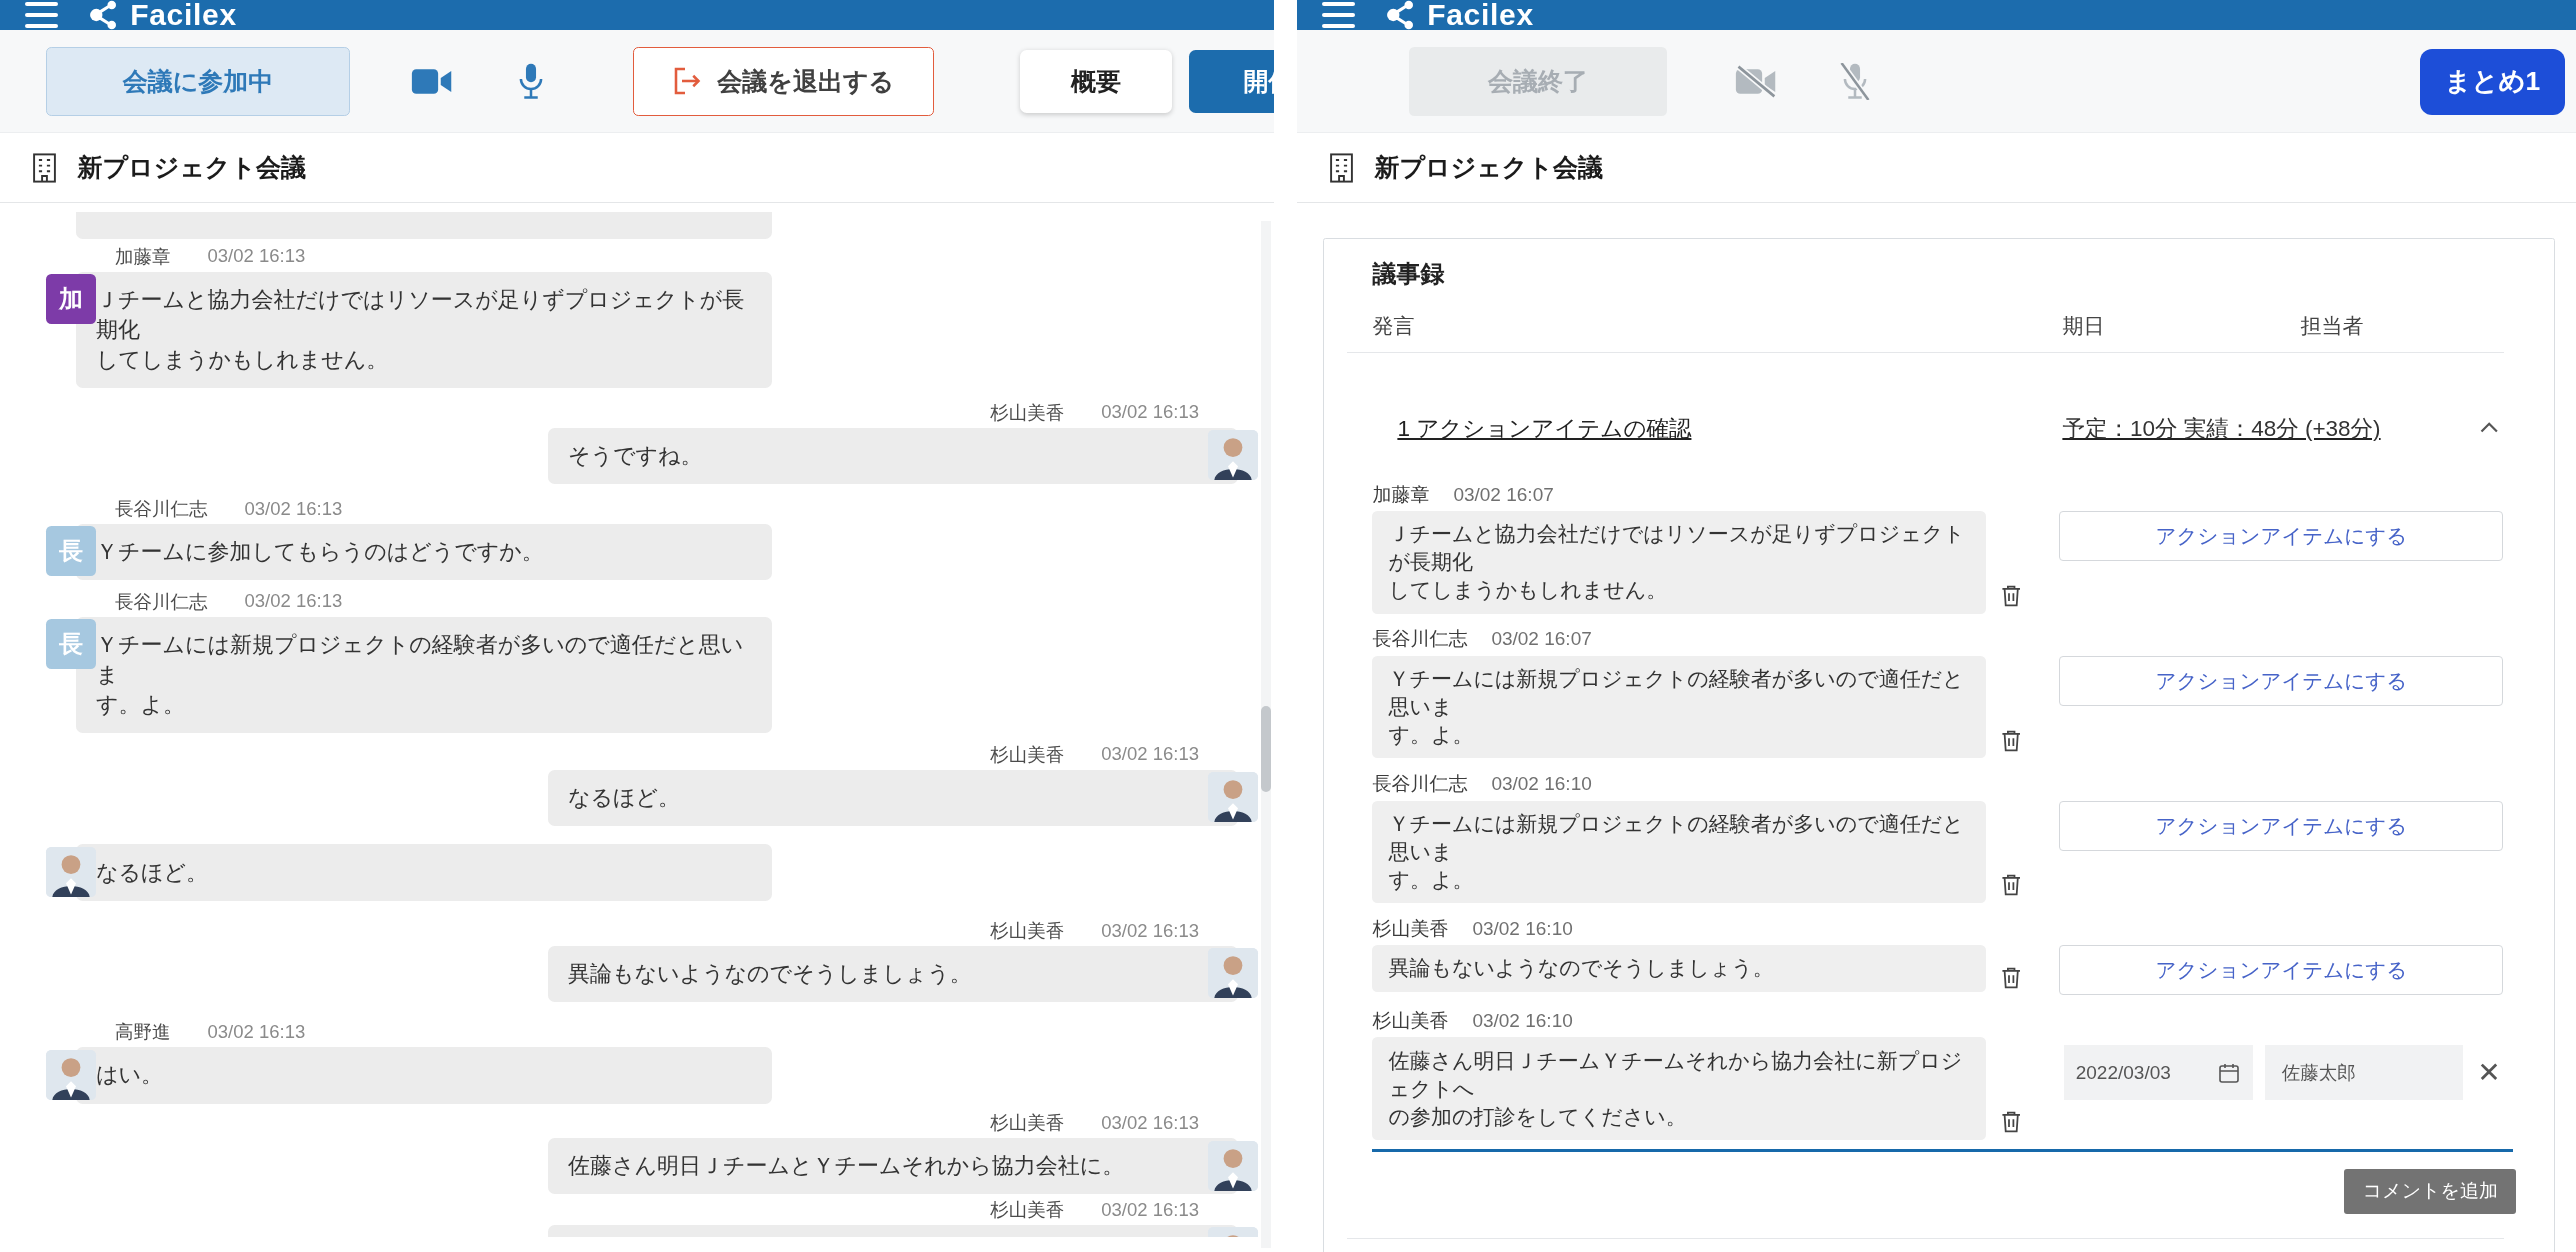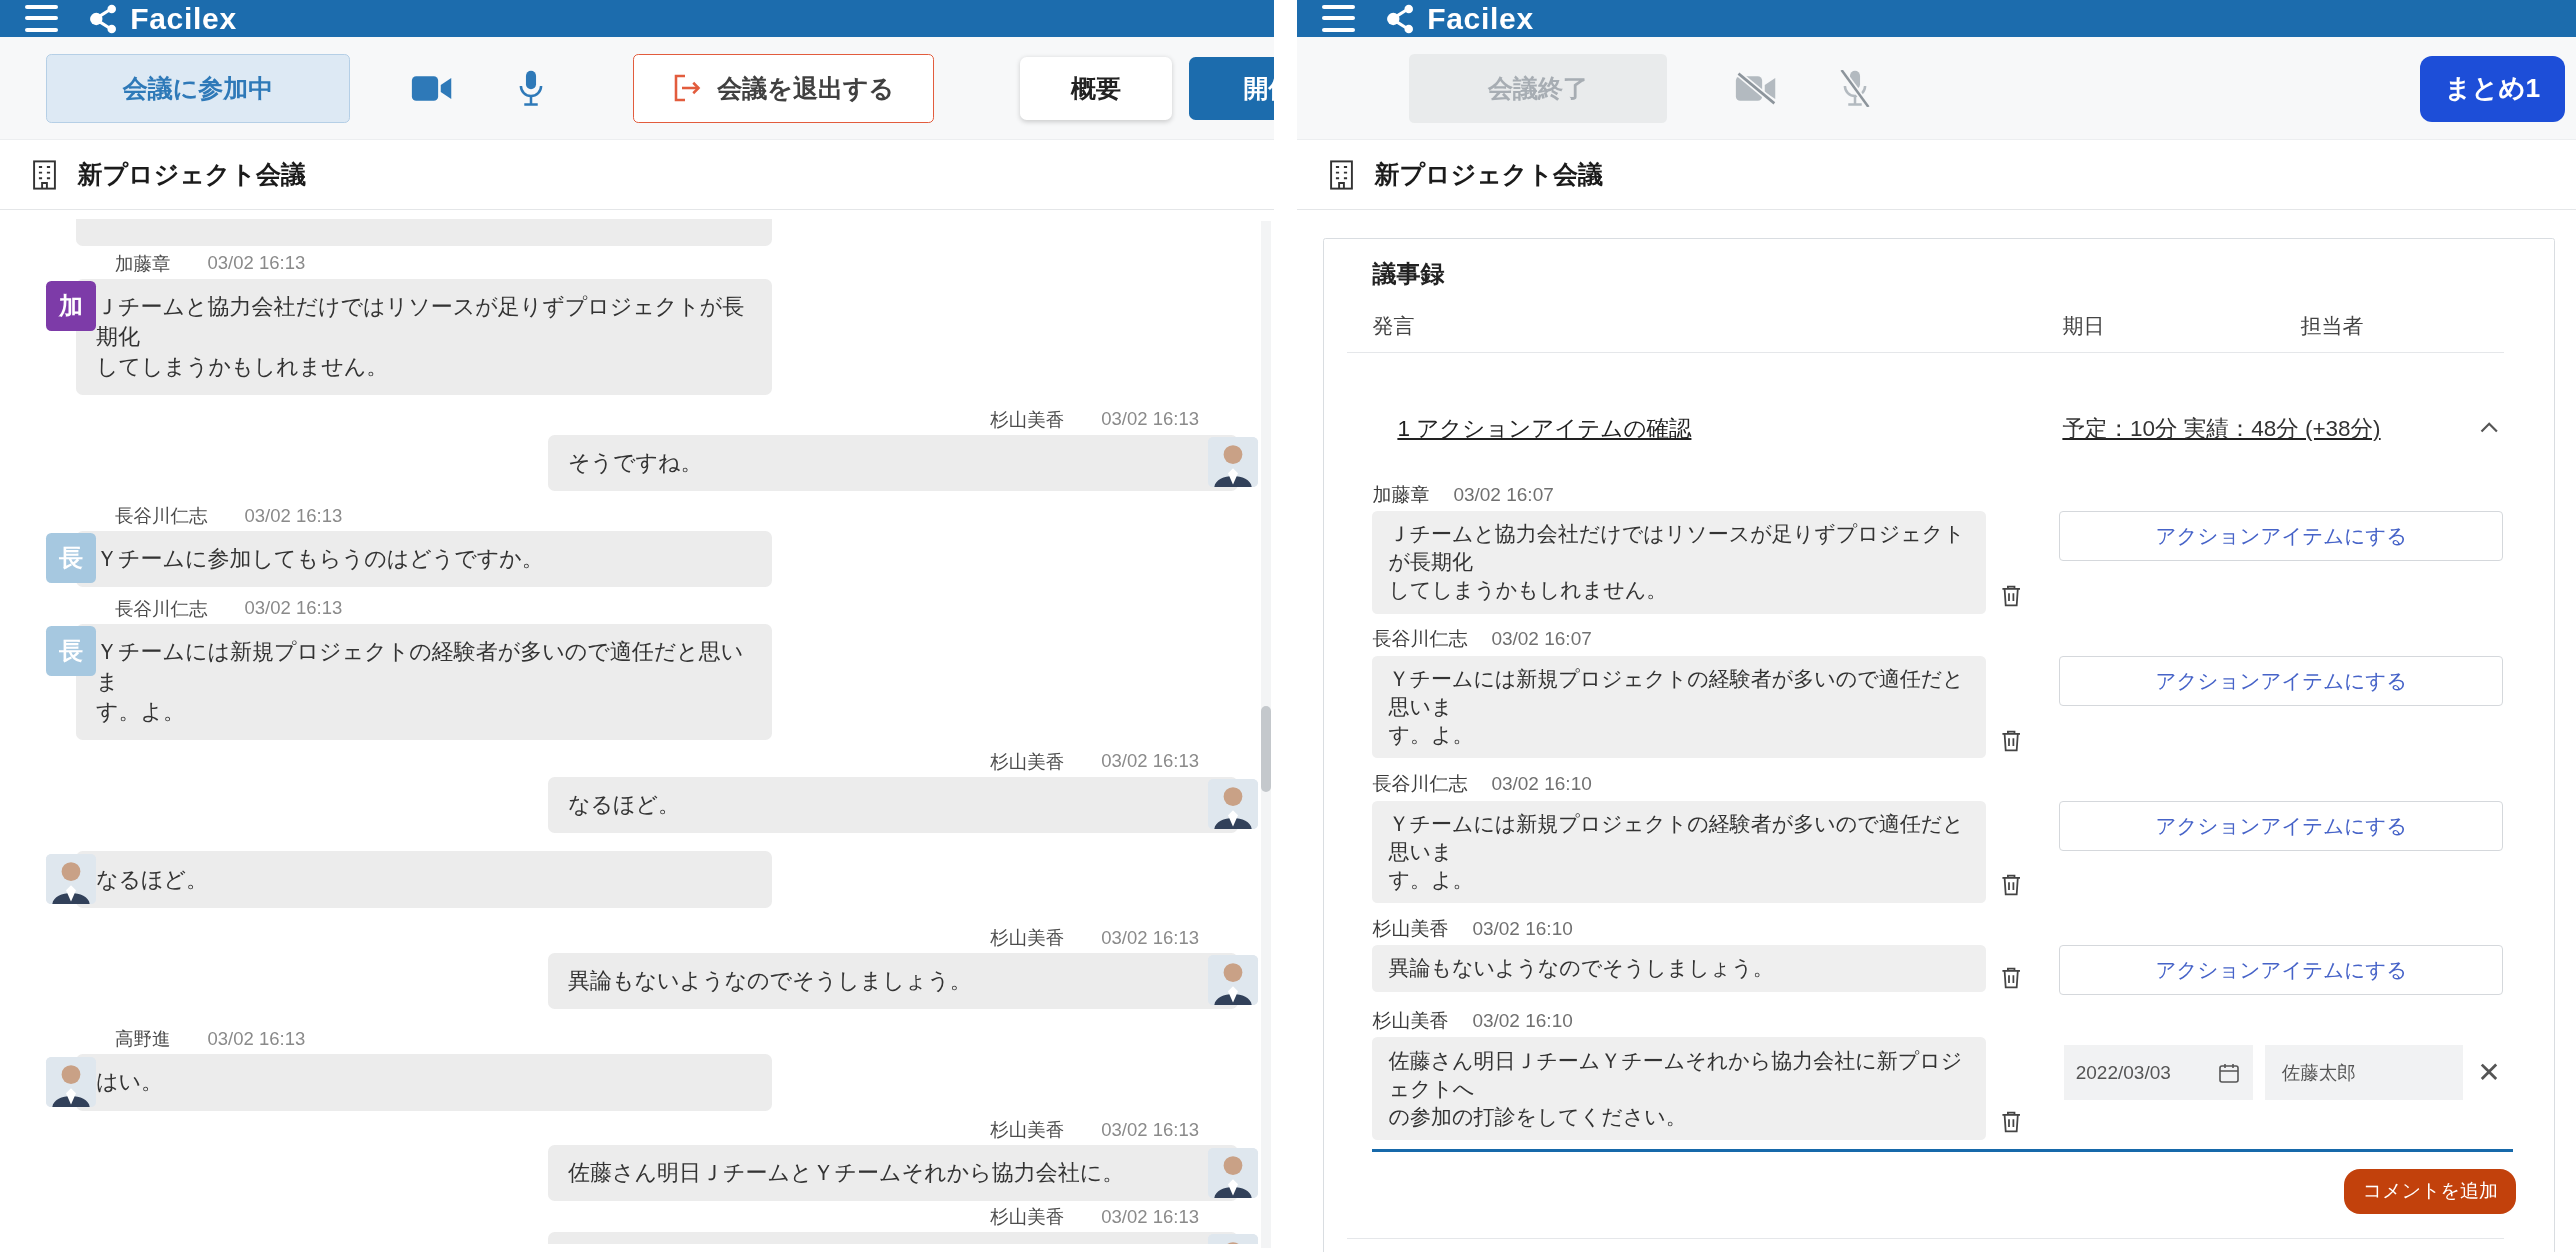--- a/index.html
+++ b/index.html
@@ -4,21 +4,21 @@
 <style>
   * { box-sizing: border-box; margin: 0; padding: 0; }
   html,body { width: 2576px; height: 1252px; background:#ffffff; overflow:hidden;
     font-family: "Liberation Sans", "DejaVu Sans", sans-serif; }
 
   .panel { position:absolute; top:0; height:1252px; overflow:hidden; background:#fff; }
   #panel-left  { left:0;     width:1274px; }
   #panel-right { left:1297px; width:1279px; }
 
   
-  .appbar { height:37px; background:#1c6cad; display:flex; align-items:center; padding:0 25px; gap:29px;text-align:center; }
+  .appbar { height:30px; background:#1c6cad; display:flex; align-items:center; padding:0 25px; gap:29px;text-align:center; }
   .hamburger { width:33px; height:26.4px; background:none; border:none; display:flex; flex-direction:column; justify-content:space-between; cursor:pointer; }
   .hamburger span { display:block; height:4px; border-radius:2px; background:#fff; }
   .logo { display:flex; align-items:center; gap:9.2px; }
   .logo svg { width:34px; height:32px; }
   .logo-text { color:#fff; font-size:30px; font-weight:bold; letter-spacing:0.7px; }
 
   
   .toolbar { height:103px; background:#f7f8f9; border-bottom:0.7px solid #eceef0; display:flex; align-items:center; padding-left:46px; position:relative; }
   .btn-status { width:304px; height:69px; background:#dde9f4; border:0.7px solid #b5cfe6; border-radius:5.3px;
     color:#2e79b8; font-size:25px; font-weight:bold; display:flex; align-items:center; justify-content:center; }
@@ -92,21 +92,21 @@
     color:#4663c8; font-size:20.5px; display:flex; align-items:center; justify-content:center; cursor:pointer; }
   .fields { margin-left:auto; display:flex; align-items:center; gap:12px; margin-top:8px; }
   .field-date { width:189px; height:55px; background:#f1f2f3; display:flex; align-items:center; justify-content:space-between;
     padding:0 12px; font-size:19px; color:#555; }
   .field-date svg { width:24px; height:24px; }
   .field-assignee { width:198px; height:55px; background:#f1f2f3; display:flex; align-items:center; padding:0 17px; font-size:18.5px; color:#555; }
   .close-x { background:none; border:none; font-size:28px; color:#555; cursor:pointer; line-height:1; padding:0 2.6px; }
 
   .focus-line { height:2.6px; background:#1769aa; margin:9.2px 41px 0 48px; }
   .add-row { display:flex; justify-content:flex-end; padding-right:38px; margin-top:17px; }
-  .add-btn { width:172px; height:45px; background:#c2410c; border:none; border-radius:16px; color:#fff; font-size:19px;
+  .add-btn { width:172px; height:45px; background:#737373; border:none; border-radius:3px; color:#fff; font-size:19px;
     display:flex; align-items:center; justify-content:center; cursor:pointer; }
   .mt36 { margin-top:24px; }
 </style>
 </head>
 <body>
 
 <div class="panel" id="panel-left">
   <header class="appbar">
     <button class="hamburger">
         <span></span>

